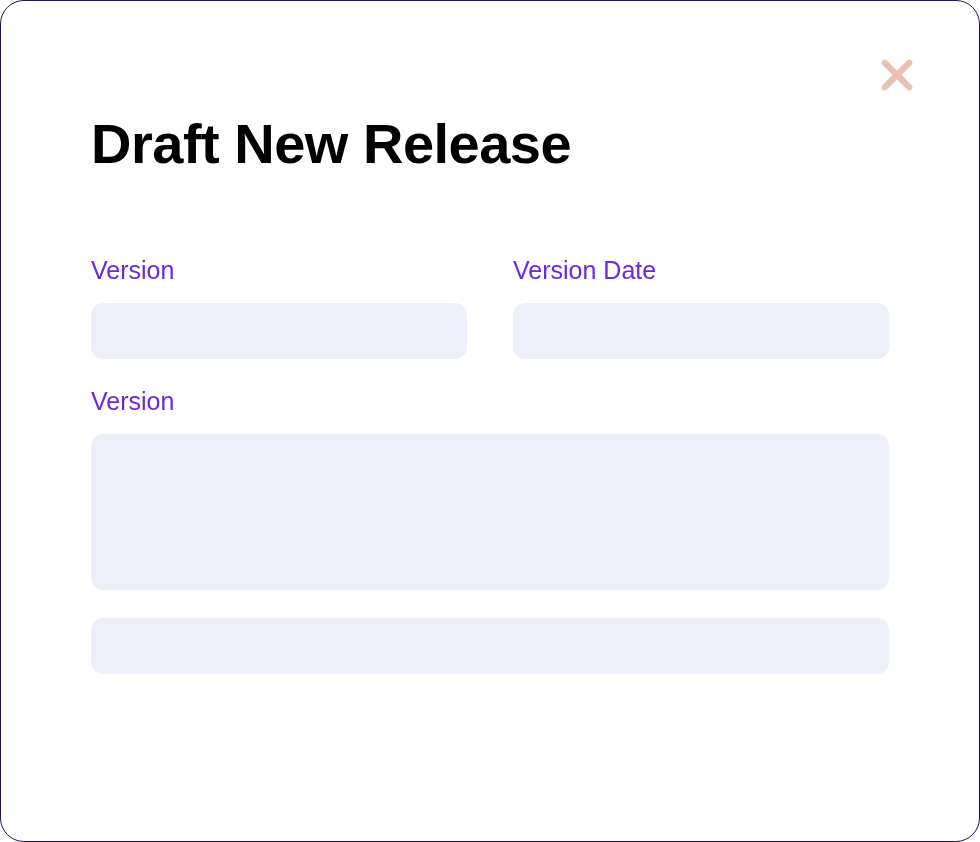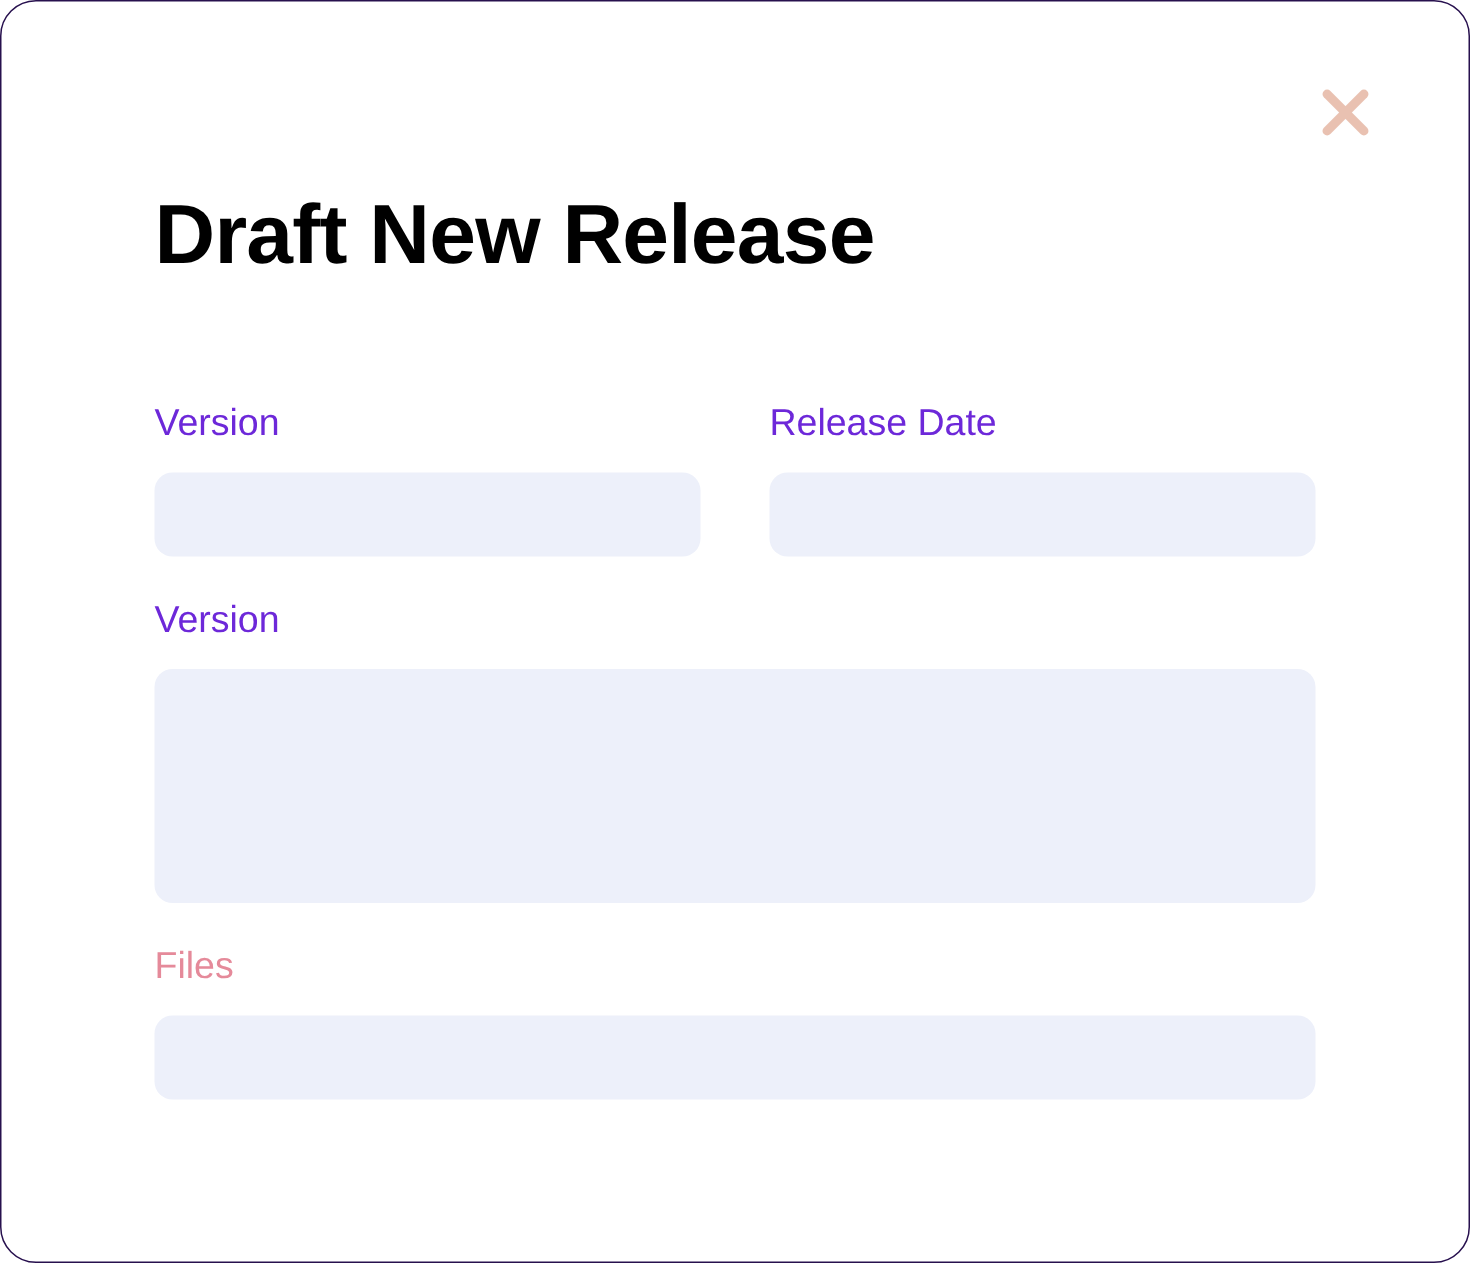--- a/index.html
+++ b/index.html
@@ -13,21 +13,21 @@
       width: 980px;
       height: 842px;
     }
     .modal {
       width: 980px;
       height: 842px;
       border: 1.5px solid #27104e;
       border-radius: 24px;
       background: #ffffff;
       position: relative;
-      padding: 12px;
+      padding: 0;
     }
     .close-btn {
       position: absolute;
       top: 50px;
       right: 58px;
       width: 48px;
       height: 48px;
       background: none;
       border: none;
       cursor: pointer;
@@ -114,30 +114,29 @@
   <div class="content">
 
     <h1 class="title">Draft New Release</h1>
 
     <div class="row">
       <div class="field">
         <label class="label">Version</label>
         <input type="text" class="input" value="" style="">
       </div>
       <div class="field">
-        <label class="label">Release Date</label>
+        <label class="label">Version Date</label>
         <input type="text" class="input" value="" style="">
       </div>
     </div>
 
     <div class="field-full">
       <label class="label">Version</label>
       <textarea class="textarea" style=""></textarea>
     </div>
 
     <div class="field-full">
-      <label class="label-accent">Files</label>
       <input type="text" class="input" value="" style="">
     </div>
 
   </div>
 
 </div>
 
 </body></html>

